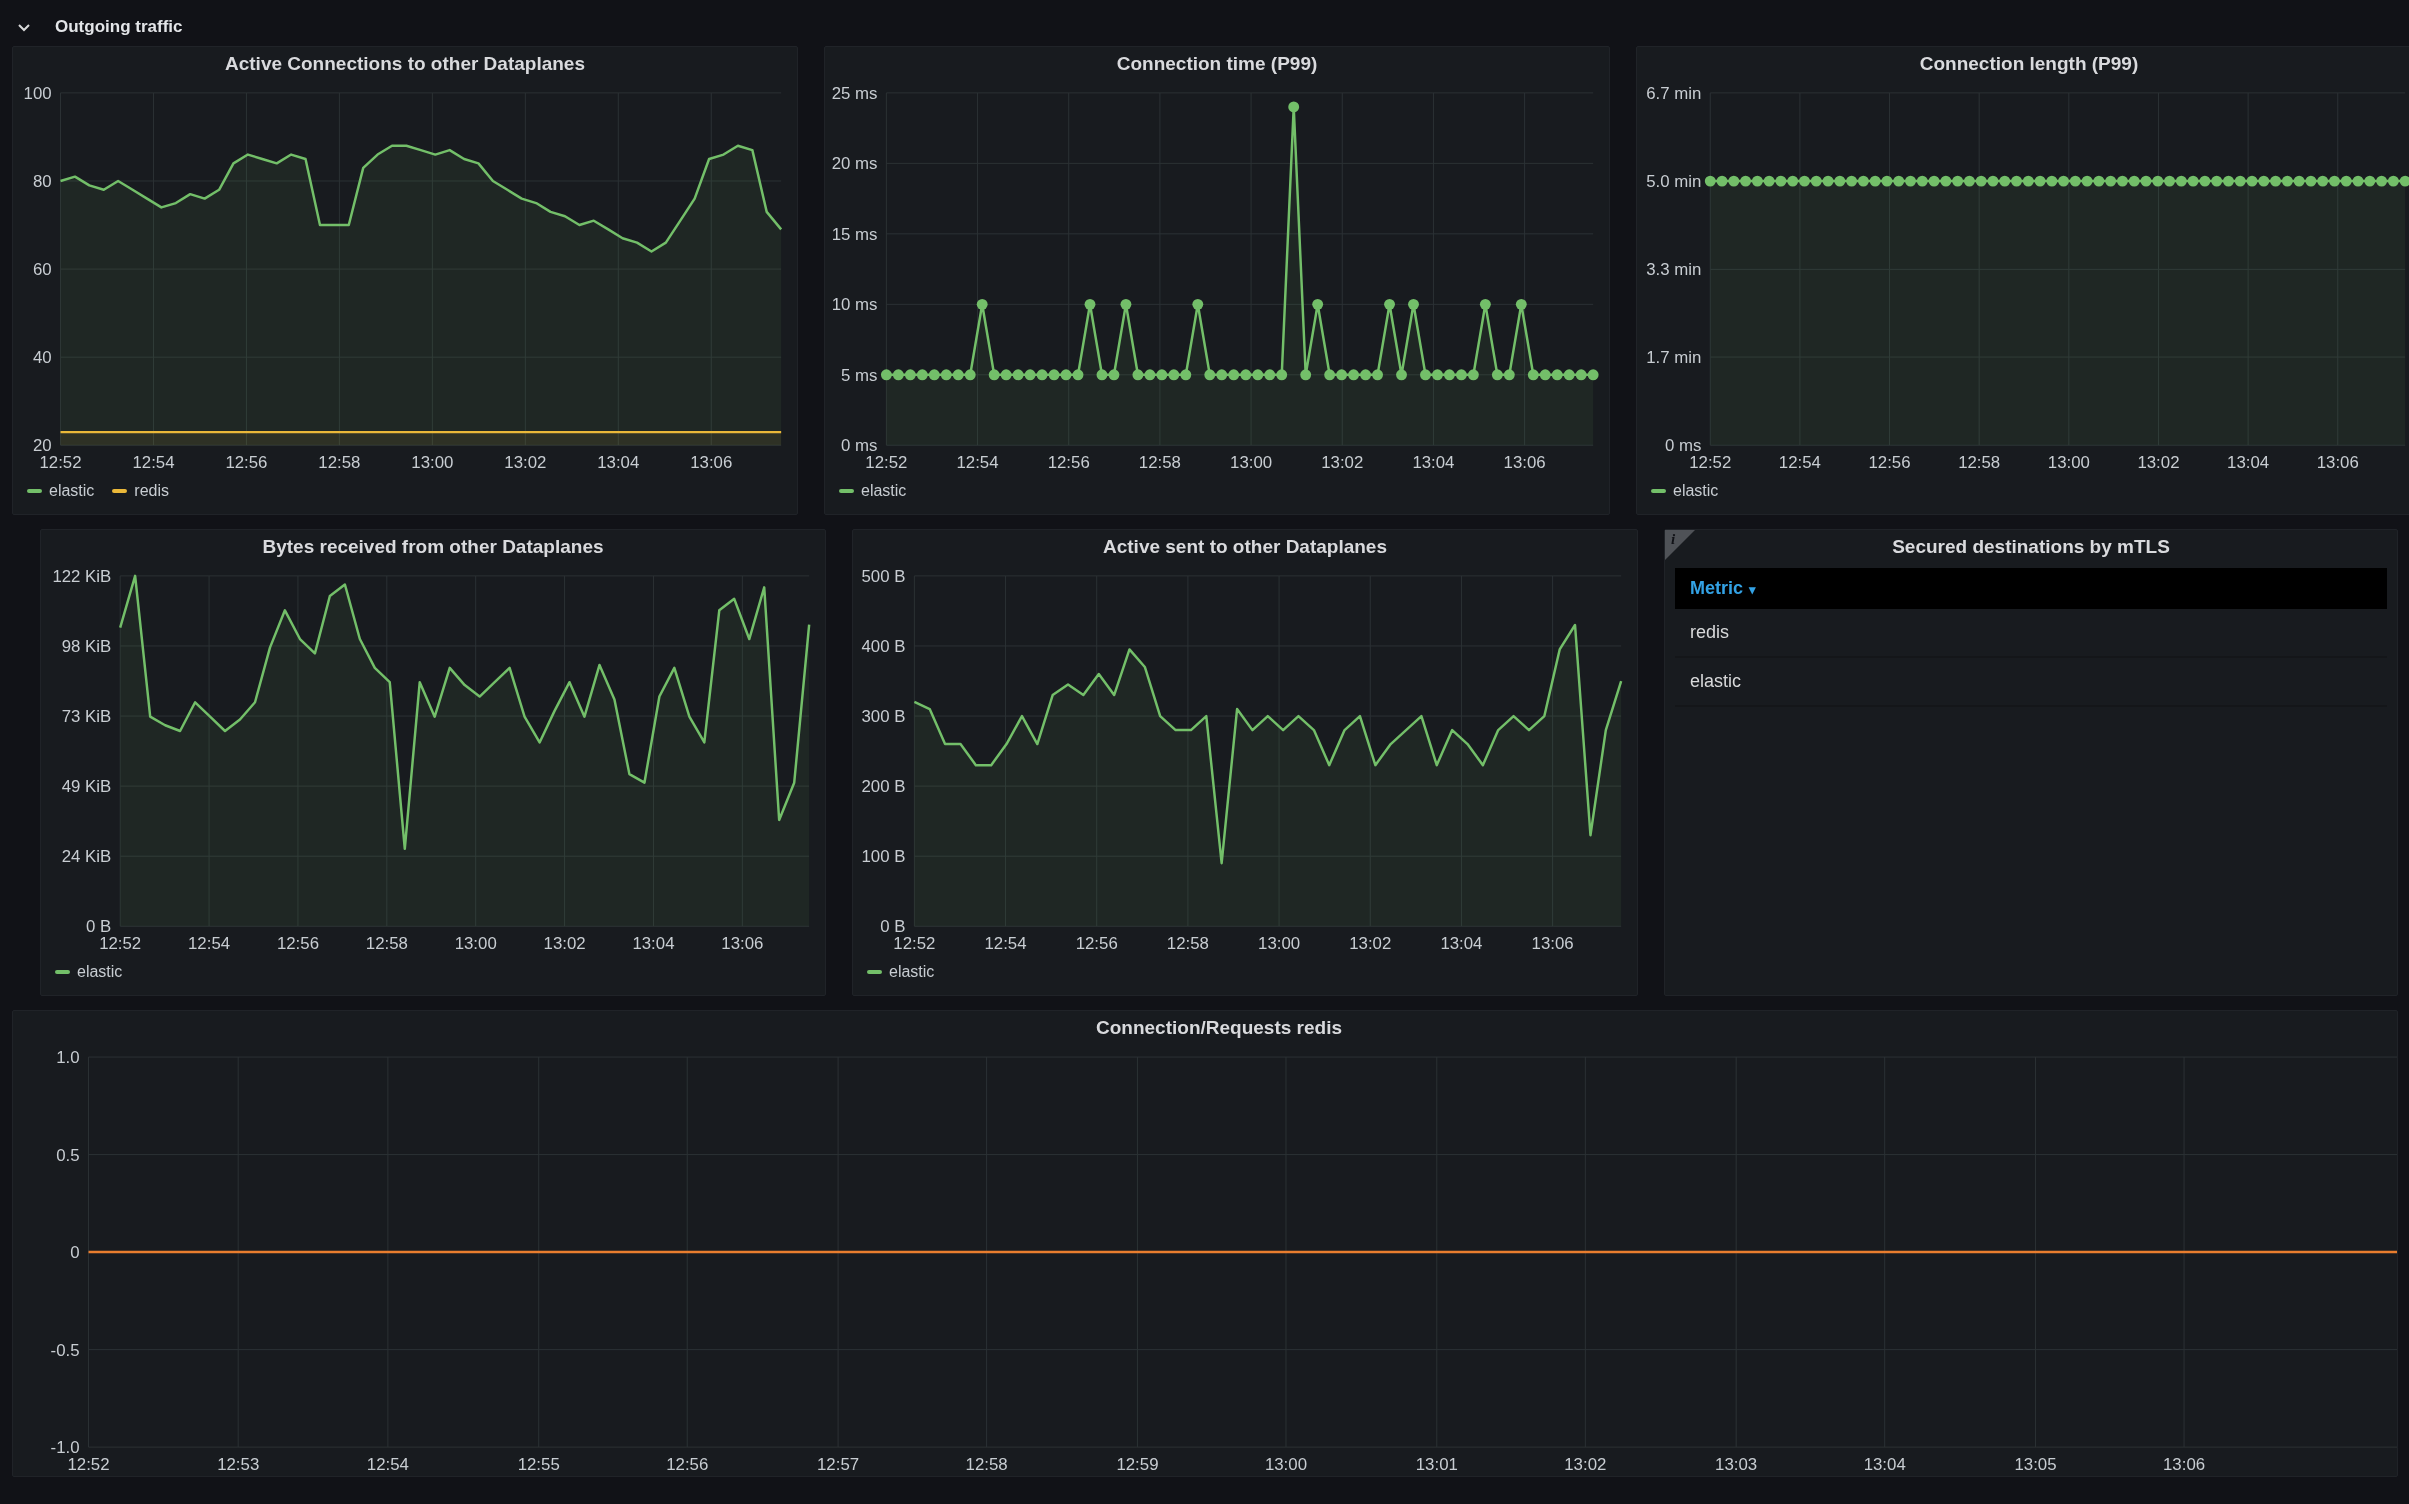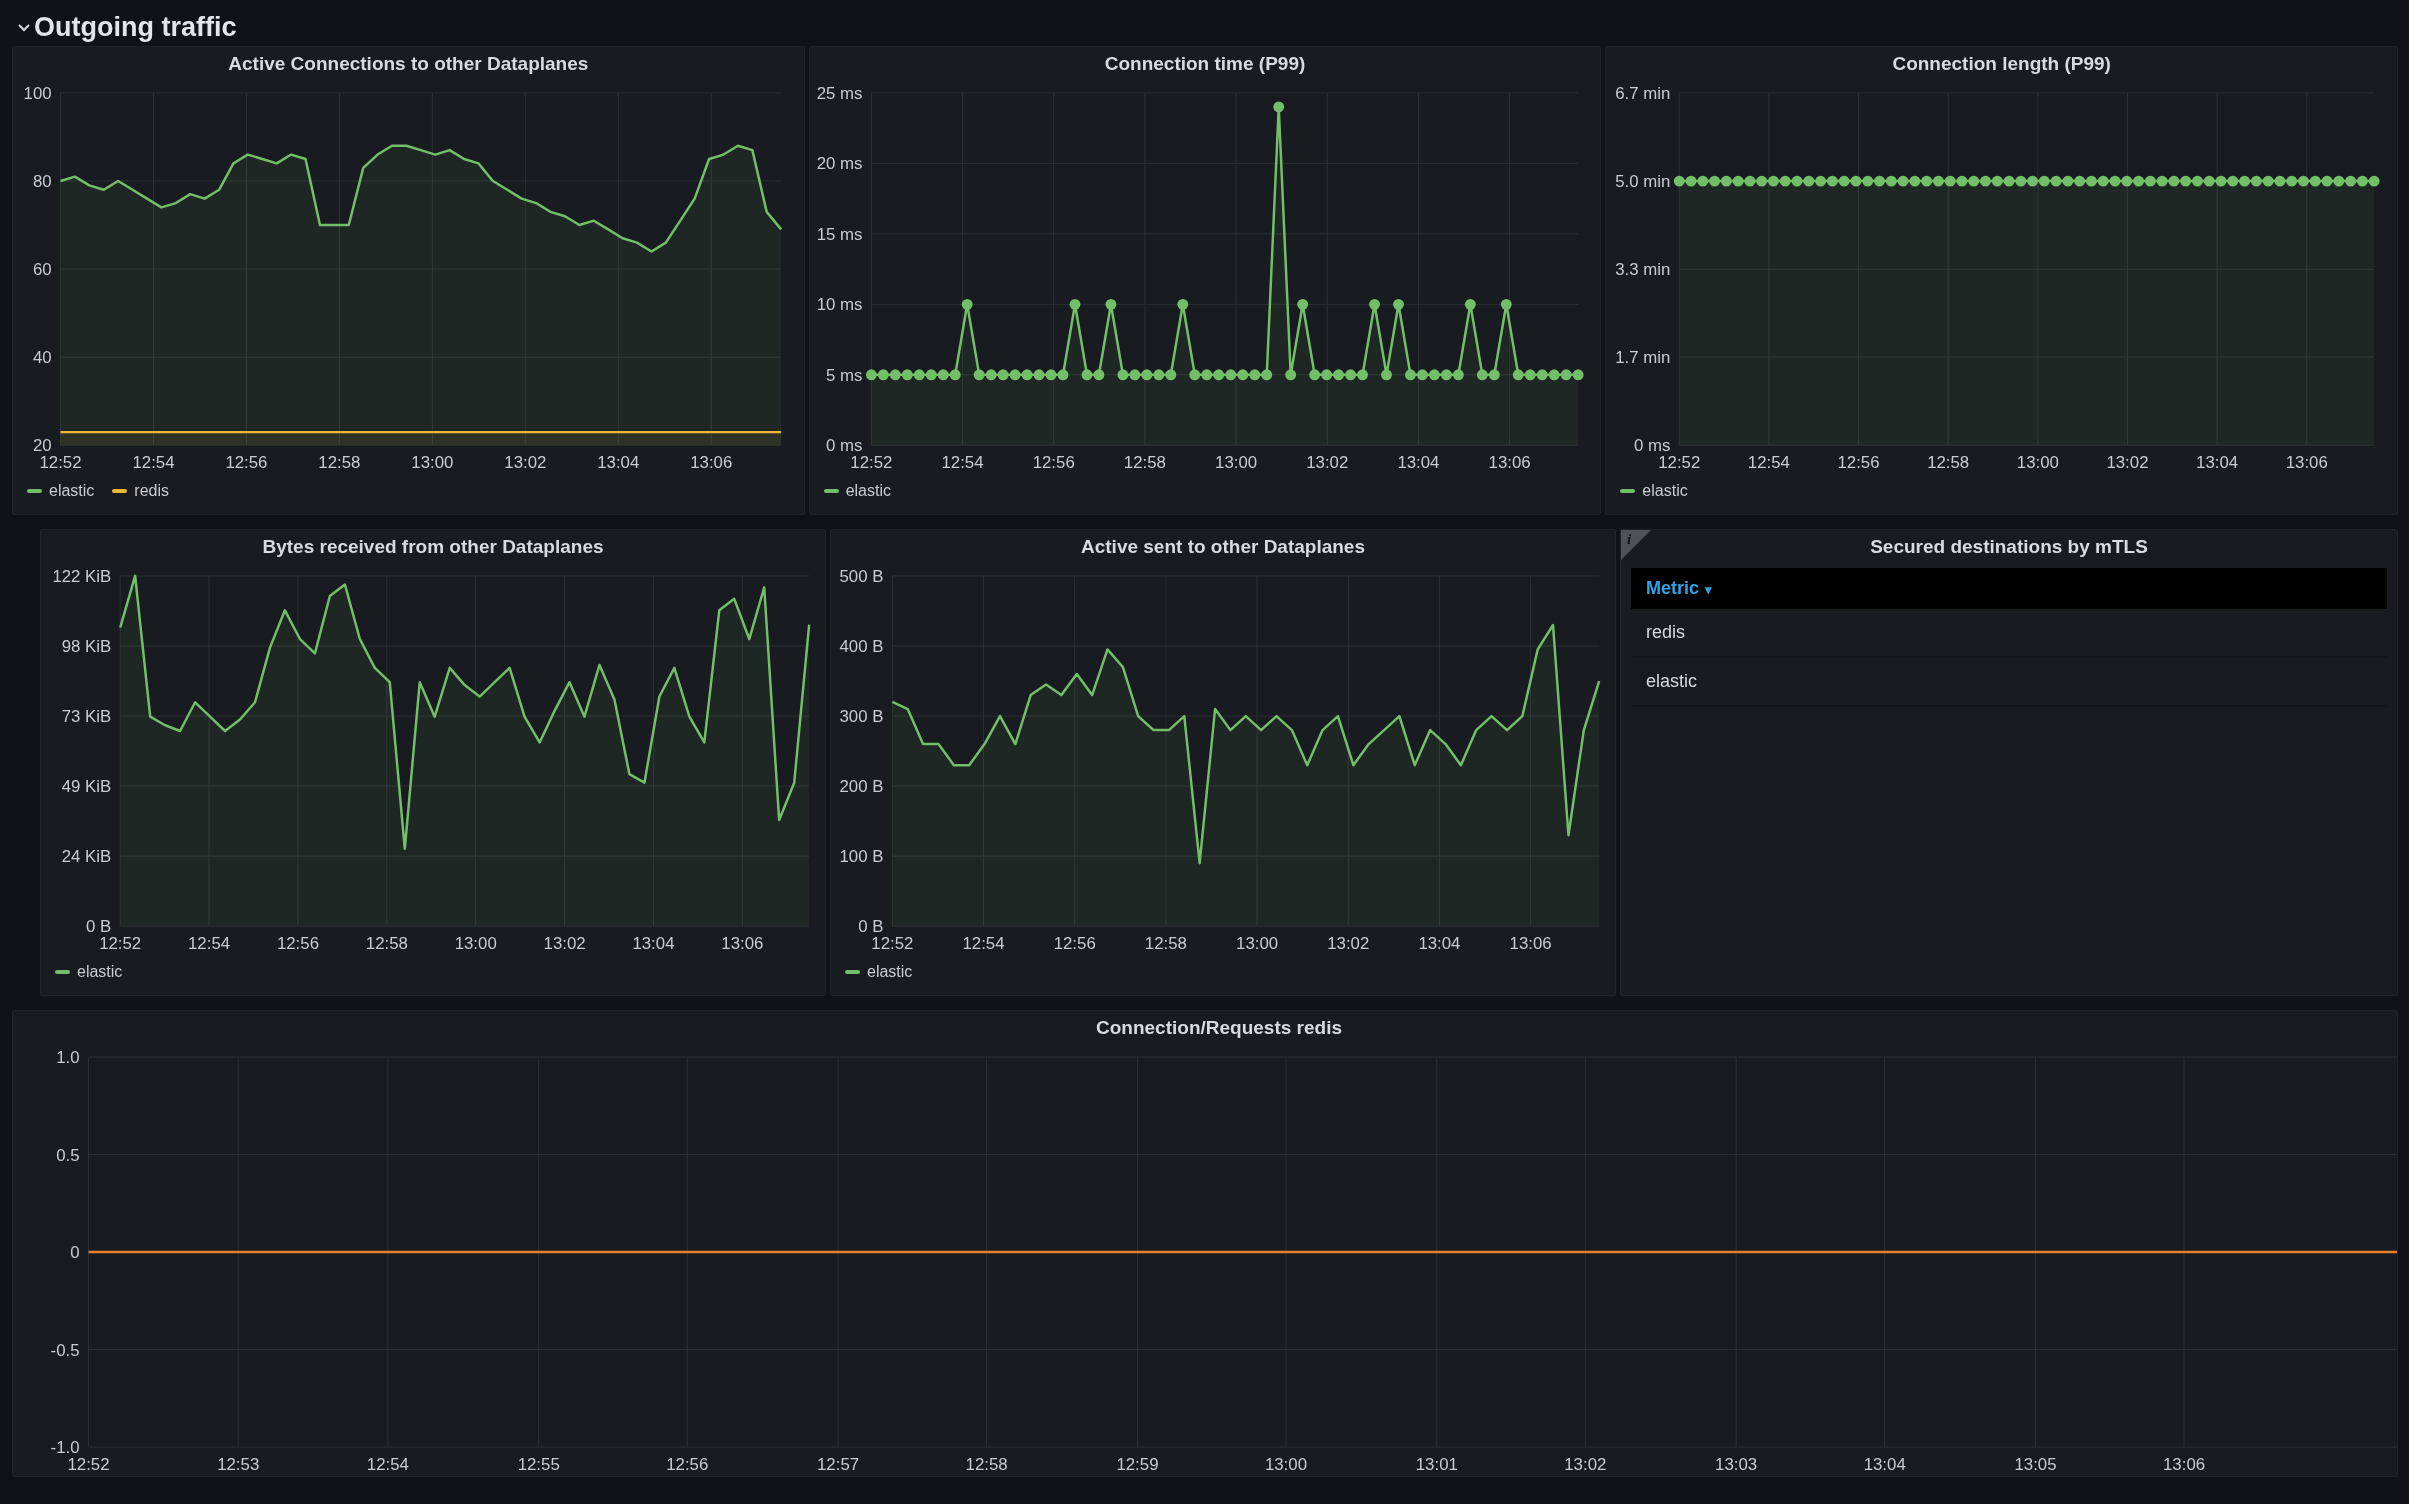--- a/index.html
+++ b/index.html
@@ -1,20 +1,20 @@
 <!DOCTYPE html>
 <html><head>
 <meta charset="utf-8">
 <style>
   html,body{margin:0;padding:0;background:#111217;font-family:"Liberation Sans",sans-serif;}
   body{width:2410px;height:1505px;overflow:hidden;}
   .page{padding:8px 12px 12px 12px;}
-  .section-header{height:38px;display:flex;align-items:center;gap:2px;color:#e3e5e8;
-    font-weight:bold;font-size:27px;cursor:pointer;padding-left:4px;}
-  .grid3{display:grid;grid-template-columns:repeat(3,1fr);gap:4px;}
+  .section-header{height:38px;display:flex;align-items:center;gap:23px;color:#e3e5e8;
+    font-weight:bold;font-size:17px;cursor:pointer;padding-left:4px;}
+  .grid3{display:grid;grid-template-columns:repeat(3,1fr);gap:26px;}
   .mt{margin-top:14px;padding-left:28px;}
   .panel{background:#181b1f;border:1px solid #202328;border-radius:2px;position:relative;
     display:flex;flex-direction:column;box-sizing:border-box;}
   .h474{height:469px;}
   .h472{height:467px;}
   .panel-title{height:34px;line-height:34px;text-align:center;color:#d9dadd;
     font-weight:bold;font-size:19px;flex:0 0 auto;white-space:nowrap;overflow:hidden;}
   .chart{flex:1 1 auto;position:relative;overflow:hidden;}
   .legend{flex:0 0 auto;height:34px;display:flex;align-items:center;padding:0 10px 6px 14px;}
   .legend-item{display:flex;align-items:center;margin-right:18px;font-size:16px;color:#c8cdd2;cursor:pointer;}

